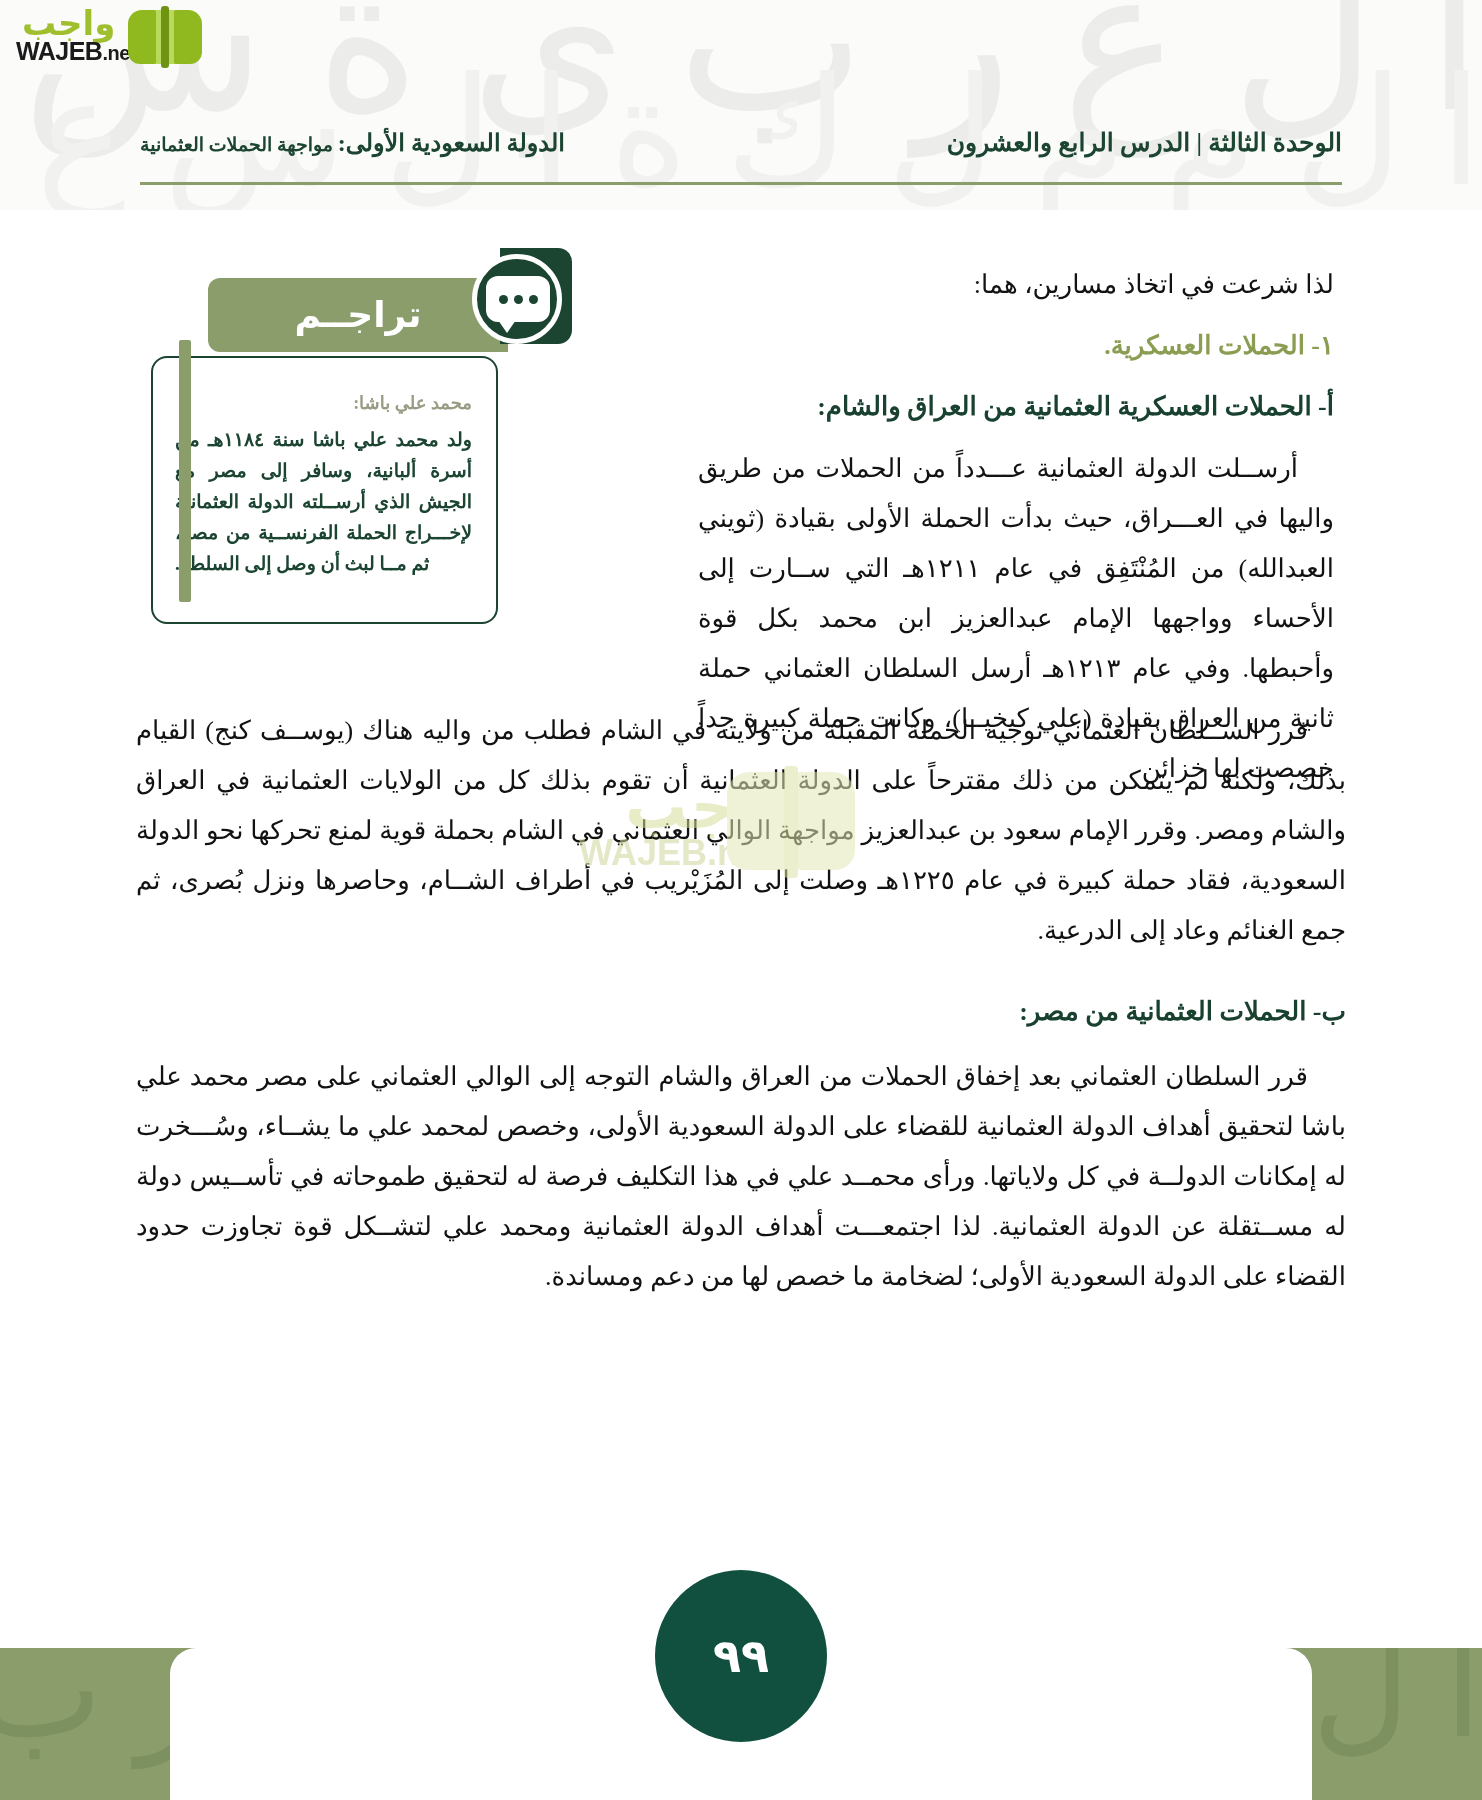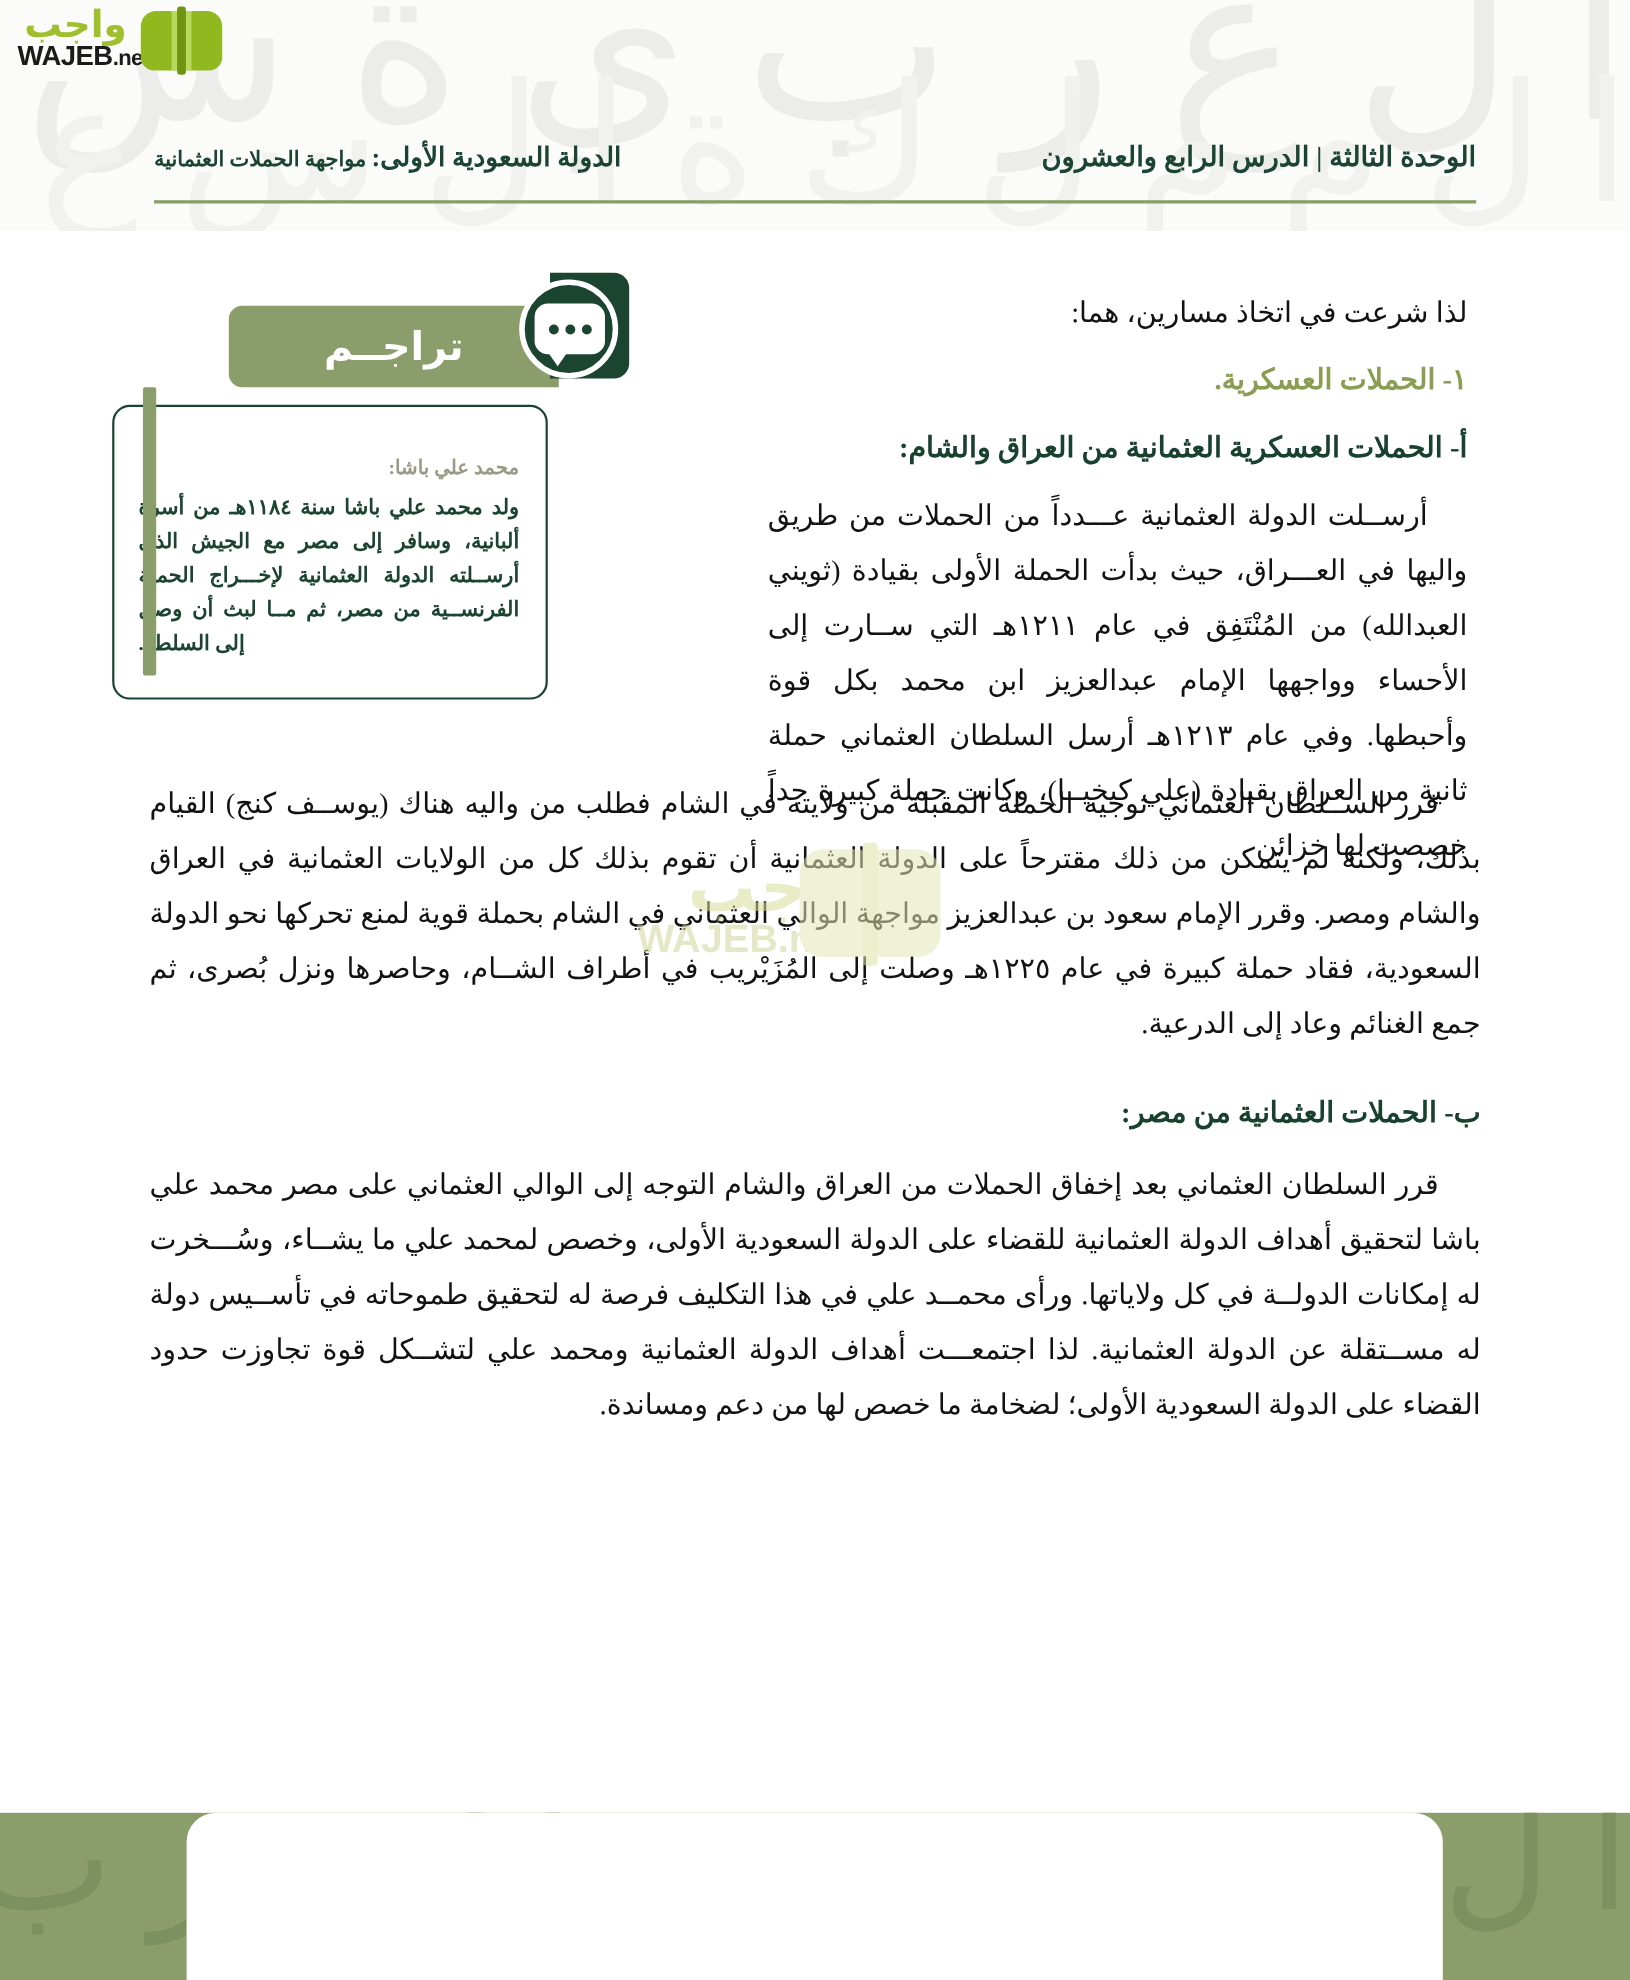--- a/index.html
+++ b/index.html
@@ -357,30 +357,30 @@
     border-right: 9px solid transparent;
     border-top: 13px solid #ffffff;
   }
   .side-panel .badge .dot {
     width: 9px;
     height: 9px;
     border-radius: 50%;
     background: #1b4431;
   }
   .side-panel .note-box {
-    margin-top: 16px;
+    margin-top: 4px;
     margin-right: 10px;
-    width: 396px;
+    width: 347px;
     min-height: 268px;
     box-sizing: border-box;
     border: 2px solid #1b4431;
     border-radius: 16px;
     background: #ffffff;
     position: relative;
-    padding: 40px 24px 22px 22px;
+    padding: 30px 24px 22px 22px;
     direction: rtl;
   }
   .side-panel .note-box .accent-bar {
     position: absolute;
     top: -18px;
     left: 26px;
     width: 12px;
     height: 262px;
     background: #8a9d6b;
     border-radius: 2px;
@@ -555,14 +555,17 @@
       <div class="leaf r"></div>
       <div class="spine"></div>
     </div>
   </div>
 
   <div class="footer-band">
     <div class="glyphs">ا ل س ع و د ي ة ا ل ع ر ب ي ة ا ل م م ل ك ة</div>
     <div class="footer-inner-white"></div>
   </div>
 
+  <div class="page-number">
+    <span class="num">٩٩</span>
+  </div>
 
 </div>
 
 </body></html>

